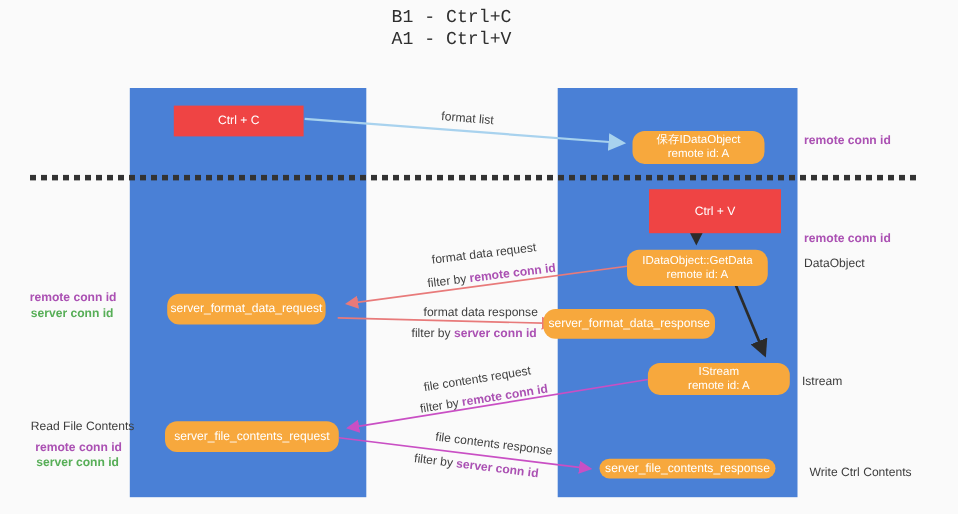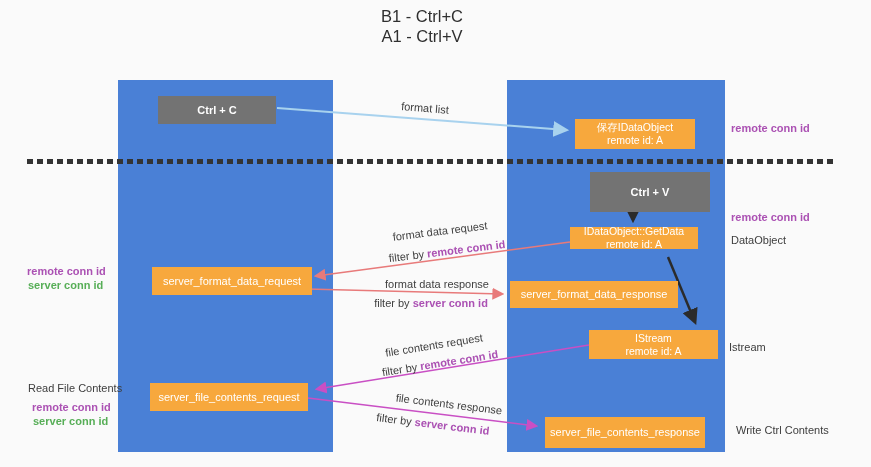--- a/index.html
+++ b/index.html
@@ -6,22 +6,22 @@
   body{
     width:871px;height:467px;
     background:#fafafa;
     font-family:"Liberation Sans","DejaVu Sans",sans-serif;
     position:relative;overflow:hidden;
     color:#333;
   }
   .stage{position:absolute;inset:0;width:871px;height:467px;}
 
   .title{
-    position:absolute;left:332px;top:6px;width:180px;
-    text-align:center;font-size:16.5px;line-height:20px;color:#2f2f2f;
+    position:absolute;left:356px;top:6px;width:180px;
+    text-align:left;font-size:16.5px;line-height:20px;color:#2f2f2f;font-family:Liberation Mono, monospace;
   }
 
   .colhead{
     position:absolute;top:49px;height:30px;
     text-align:center;font-size:11.5px;line-height:14px;color:#4a4a4a;
   }
   .colhead.left{left:124px;width:214px;margin-top:44px;}
   .colhead.right{left:507px;width:218px;}
 
   .col{
@@ -37,22 +37,22 @@
     z-index:5;
   }
 
   svg.arrows{position:absolute;left:0;top:0;z-index:6;pointer-events:none;}
 
   .node{
     position:absolute;z-index:7;
     display:flex;flex-direction:column;align-items:center;justify-content:center;
     color:#fff;font-size:11px;line-height:13px;text-align:center;
   }
-  .node.green{background:#737373;font-weight:bold;}
-  .node.orange{background:#f7a83d;}
+  .node.green{background:#ef4444;}
+  .node.orange{background:#f7a83d;border-radius:11px;}
   .node.small{font-size:10.5px;}
 
   .elabel{
     position:absolute;z-index:8;white-space:nowrap;
     font-size:11px;color:#3f3f3f;
   }
   .term{font-weight:bold;}
   .term.purple{color:#ab51b3;}
 
   .margin-note{
@@ -111,43 +111,43 @@
 
   <div class="node orange small" style="left:575px;top:119px;width:120px;height:30px">
     <span>保存IDataObject</span>
     <span>remote id: A</span>
   </div>
 
   <div class="node green" style="left:590px;top:172px;width:120px;height:40px">
     <span>Ctrl + V</span>
   </div>
 
-  <div class="node orange small" style="left:570px;top:227px;width:128px;height:22px">
+  <div class="node orange small" style="left:570px;top:227px;width:128px;height:33px">
     <span>IDataObject::GetData</span>
     <span>remote id: A</span>
   </div>
 
-  <div class="node orange" style="left:152px;top:267px;width:160px;height:28px">
+  <div class="node orange" style="left:152px;top:267px;width:144px;height:28px">
     <span>server_format_data_request</span>
   </div>
 
-  <div class="node orange" style="left:510px;top:281px;width:168px;height:27px">
+  <div class="node orange" style="left:494px;top:281px;width:156px;height:27px">
     <span>server_format_data_response</span>
   </div>
 
   <div class="node orange small" style="left:589px;top:330px;width:129px;height:29px">
     <span>IStream</span>
     <span>remote id: A</span>
   </div>
 
   <div class="node orange" style="left:150px;top:383px;width:158px;height:28px">
     <span>server_file_contents_request</span>
   </div>
 
-  <div class="node orange" style="left:545px;top:417px;width:160px;height:31px">
+  <div class="node orange" style="left:545px;top:417px;width:160px;height:18px">
     <span>server_file_contents_response</span>
   </div>
 
   <div class="elabel" style="left:425px;top:108px;transform:translate(-50%,-50%) rotate(4.5deg)">format list</div>
 
   <div class="elabel" style="left:440px;top:231px;transform:translate(-50%,-50%) rotate(-7deg)">format data request</div>
   <div class="elabel" style="left:447px;top:251px;transform:translate(-50%,-50%) rotate(-7deg)">
     <span>filter by </span><span class="term purple">remote conn id</span>
   </div>
 

